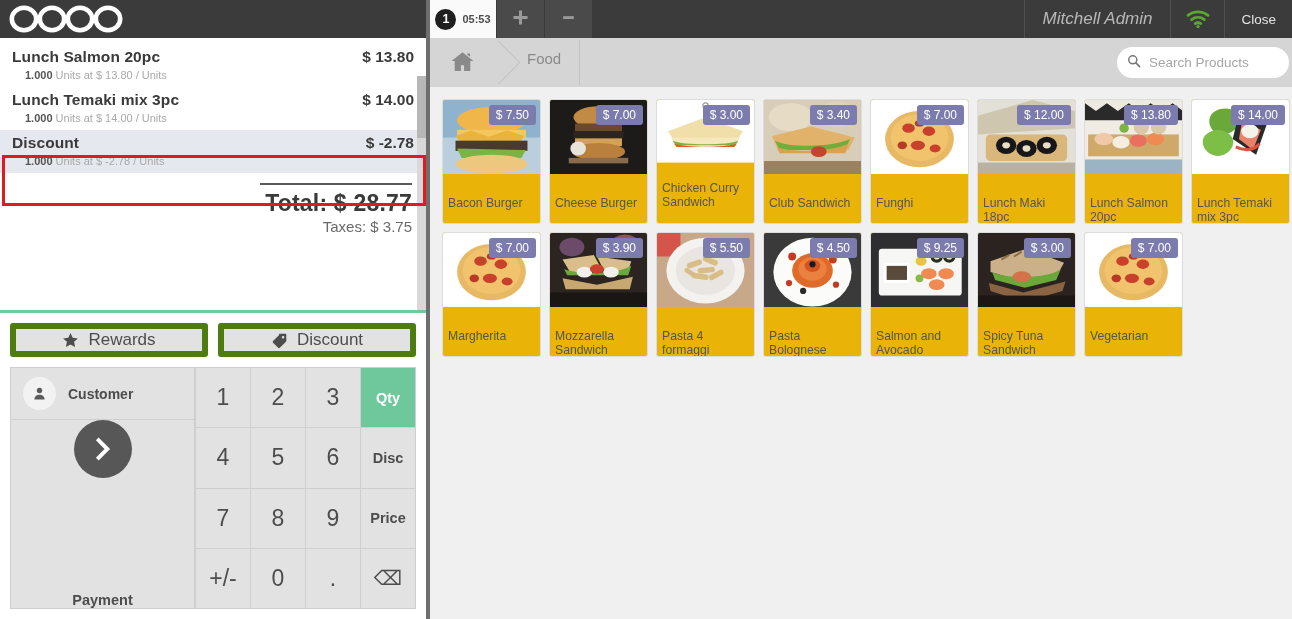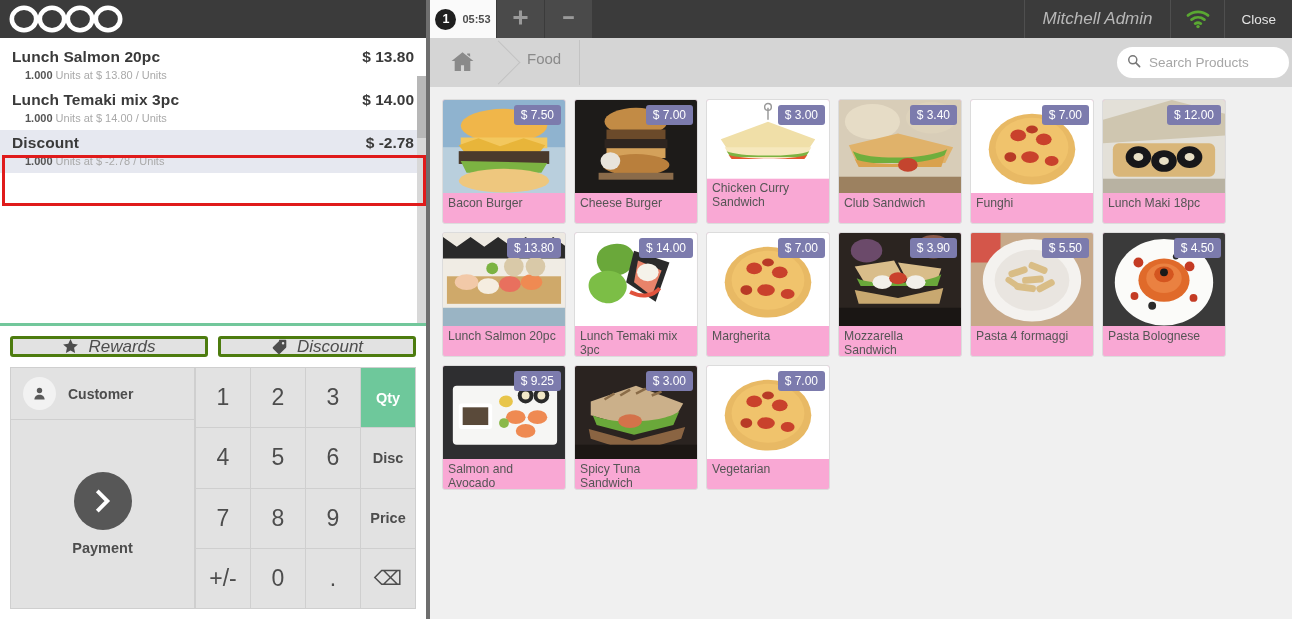--- a/index.html
+++ b/index.html
@@ -61,45 +61,45 @@
     margin-left: auto; width: 152px; height: 2px; background: #5a5a5a; margin-bottom: 5px;
   }
   .total-line {
     font-size: 23px; font-weight: bold; color: #3a3a3a; letter-spacing: .2px;
   }
   .taxes-line { font-size: 15px; color: #6a6a6a; margin-top: 1px; }
 
   
   .actions { display: flex; gap: 10px; padding: 10px; flex: none; background: #fff; }
   .act-btn {
-    flex: 1; height: 21px;
-    background: #e2e2e2; border: 3px solid #4d7c0f; border-radius: 3px;
+    flex: 1; height: 34px;
+    background: #e2e2e2; border: 6px solid #4d7c0f; border-radius: 3px;
     display: flex; align-items: center; justify-content: center; gap: 9px;
-    font-size: 17px; color: #4d4d4d; cursor: pointer; font-style: italic;
+    font-size: 17px; color: #4d4d4d; cursor: pointer;
   }
   .act-btn svg { display:block; }
 
   
   .padwrap { display: flex; padding: 0 10px 10px 10px; flex: none; height: 252px; }
   .cust-col {
     width: 185px; border: 1px solid #cfcfcf; background: #e2e2e2;
     display: flex; flex-direction: column;
   }
   .cust-btn {
     height: 52px; border-bottom: 1px solid #cfcfcf;
     display: flex; align-items: center; padding-left: 12px; gap: 12px; cursor: pointer;
   }
   .cust-avatar {
     width: 33px; height: 33px; border-radius: 50%; background: #f2f2f2;
     display: flex; align-items: center; justify-content: center;
   }
   .cust-label { font-size: 14px; font-weight: bold; color: #4d4d4d; }
   .pay-btn {
     flex: 1; display: flex; flex-direction: column;
-    align-items: center; justify-content: center; gap: 10px; cursor: pointer;
+    align-items: center; justify-content: space-between; gap: 10px; cursor: pointer;
   }
   .pay-circle {
     width: 58px; height: 58px; border-radius: 50%; background: #575757;
     display: flex; align-items: center; justify-content: center;
   }
   .pay-label { font-size: 14.5px; font-weight: bold; color: #4d4d4d; }
 
   .numpad {
     flex: 1; display: grid;
     grid-template-columns: repeat(4, 1fr);
@@ -175,21 +175,21 @@
     font-family: "Liberation Sans", sans-serif; font-size: 13.5px; color: #666;
   }
   .search-input::placeholder { color: #a6a6a6; }
 
   .products {
     flex: 1; padding: 12px 0 0 12px; overflow: hidden;
     display: flex; flex-wrap: wrap; align-content: flex-start;
     gap: 8px 8px;
   }
   .pcard {
-    width: 124px; height: 125px; background: #f9a8d4;
+    width: 99px; height: 125px; background: #eab308;
     border: 1px solid #dcdcdc; border-radius: 3px;
     position: relative; cursor: pointer; overflow: hidden;
     display: flex; flex-direction: column;
   }
   .pimg { height: 95px; width: 100%; position: relative; overflow: hidden; }
   .pimg .art { position: absolute; inset: 0; }
   .pprice {
     position: absolute; right: 4px; top: 5px; z-index: 3;
     background: #7c7bad; color: #fff; font-size: 12px;
     padding: 3px 7px; border-radius: 3px; white-space: nowrap;
@@ -261,20 +261,25 @@
             <span class="ol-price">$ -2.78</span>
           </div>
           <div class="ol-sub">
             <b>1.000</b>
             <span>Units at $ -2.78 / Units</span>
           </div>
         </div>
 
       </div>
 
+      <div class="summary">
+        <div class="summary-rule"></div>
+        <div class="total-line">Total: $ 28.77</div>
+        <div class="taxes-line">Taxes: $ 3.75</div>
+      </div>
 
       <div class="scrollbar-track"></div>
       <div class="scrollbar-thumb"></div>
     </div>
 
     <div class="annot-box"></div>
 
     <div class="actions">
       <div class="act-btn">
         <span>

